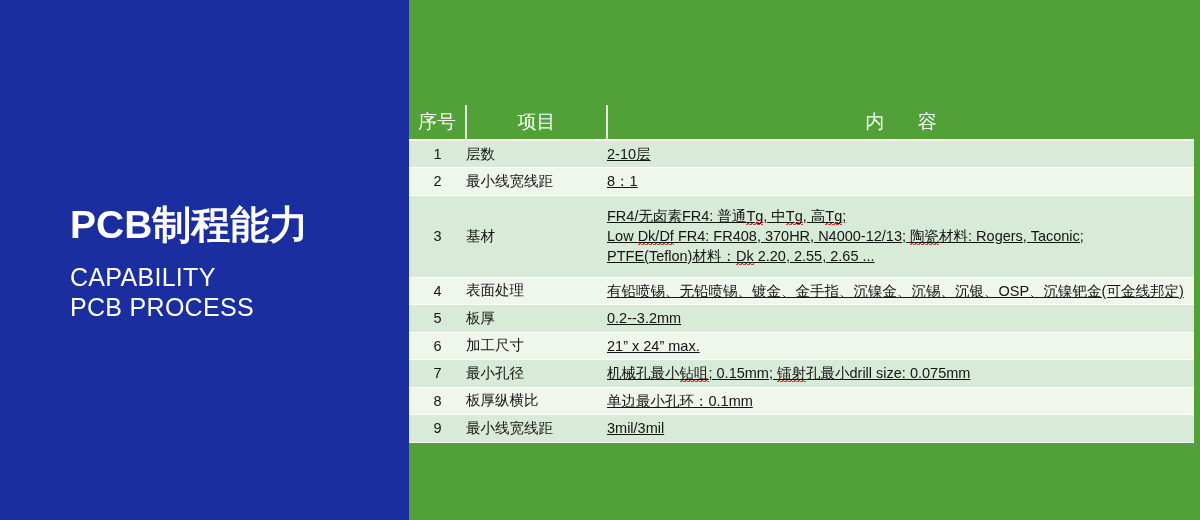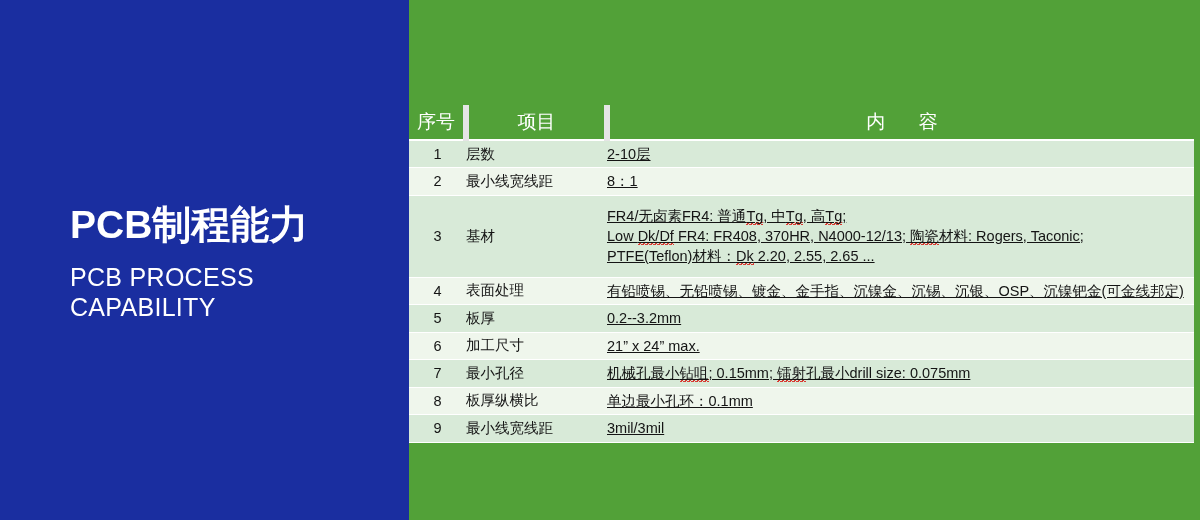--- a/index.html
+++ b/index.html
@@ -77,21 +77,21 @@
   table.spec col.c-body  { width: 587px; }
 
   table.spec thead th {
     background: #52a138;
     color: #ffffff;
     font-size: 19px;
     font-weight: normal;
     height: 35px;
     vertical-align: middle;
     text-align: center;
-    border-right: 6px solid #e5e5e5;
+    border-right: 2px solid #e5e5e5;
     padding: 0;
   }
   table.spec thead th:last-child { border-right: none; }
 
   table.spec thead tr { border-bottom: 2px solid #ffffff; }
 
   .hdr-content-inner {
     letter-spacing: 14px;
     padding-left: 14px;
   }
@@ -148,22 +148,22 @@
 </style>
 </head>
 <body>
 
 <div class="slide">
 
   <div class="left-panel">
     <div class="title-block">
       <div class="title-cn">PCB制程能力</div>
       <div class="title-en">
+        <div>CAPABILITY</div>
         <div>PCB PROCESS</div>
-        <div>CAPABILITY</div>
       </div>
     </div>
   </div>
 
   <div class="table-wrap">
     <table class="spec">
       <colgroup>
         <col class="c-no">
         <col class="c-item">
         <col class="c-body">

